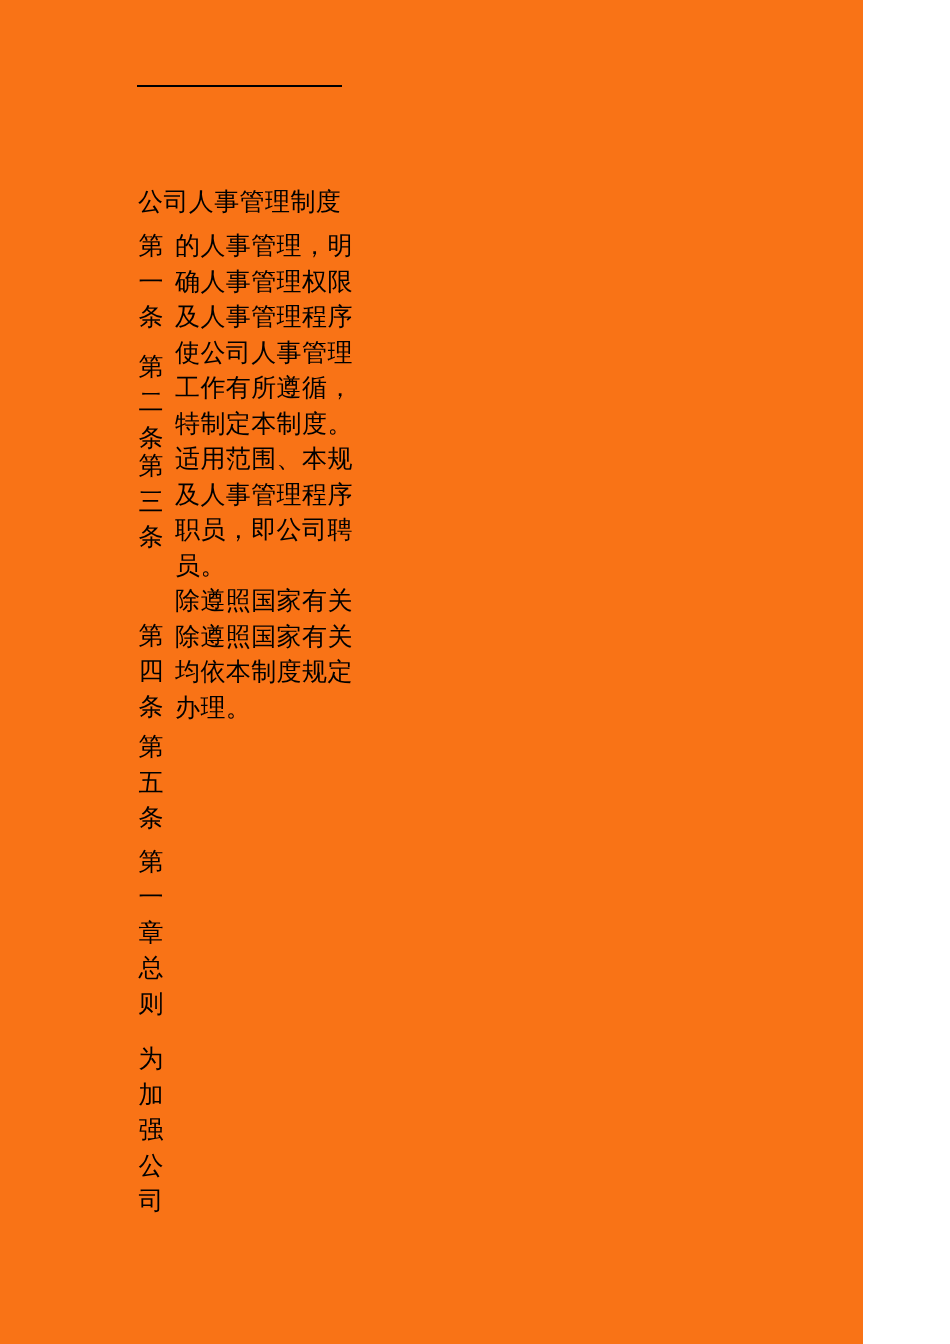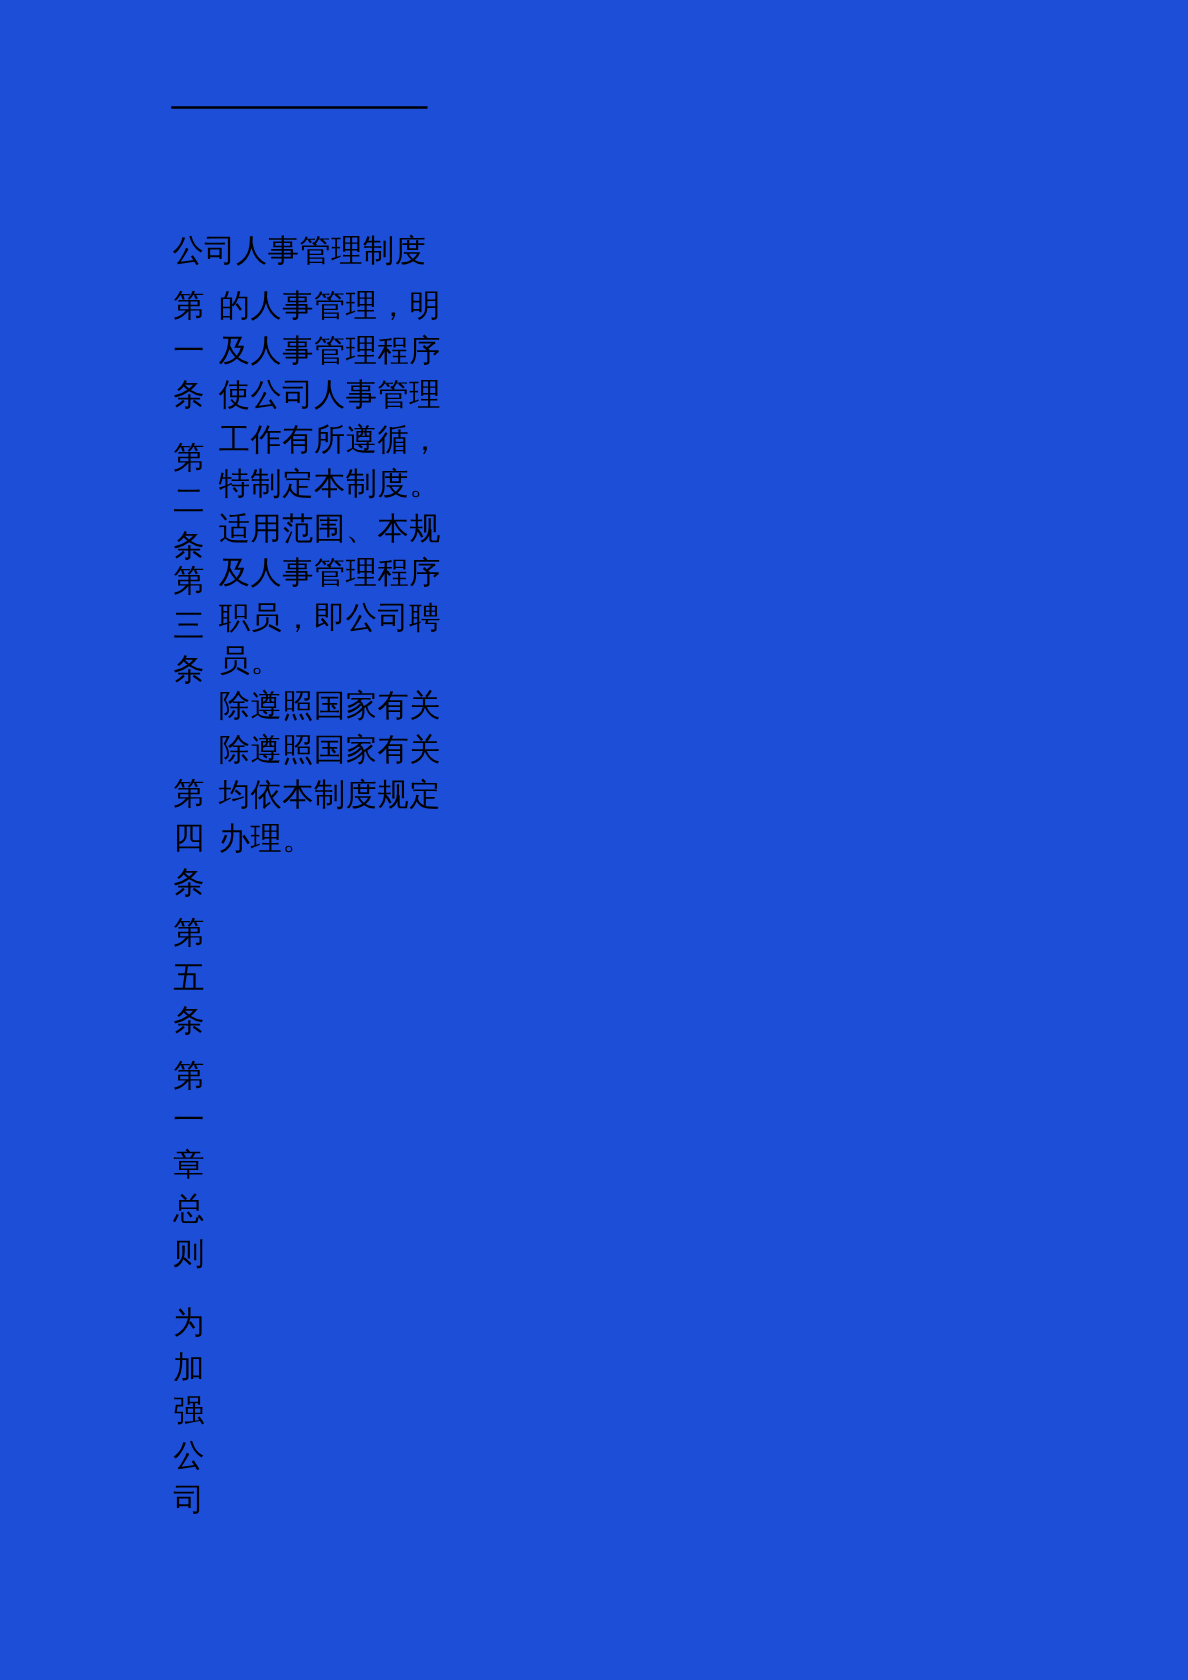--- a/index.html
+++ b/index.html
@@ -1,20 +1,20 @@
 <!DOCTYPE html>
 <html><head>
 <meta charset="utf-8">
 <style>
   html, body { margin: 0; padding: 0; background: #ffffff; }
   .page {
     position: relative;
-    width: 950px;
+    width: 863px;
     height: 1344px;
-    background: #1d4ed8;
+    background: #f97316;
     color: #000000;
     font-family: "Liberation Sans", sans-serif;
     overflow: hidden;
   }
   .rule {
     position: absolute;
     left: 137px;
     top: 85px;
     width: 205px;
     height: 2px;
@@ -107,20 +107,21 @@
       <div class="ch">加</div>
       <div class="ch">强</div>
       <div class="ch">公</div>
       <div class="ch">司</div>
     </div>
   </div>
 
   <div class="body-col">
     <div class="para">
       <div class="ln">的人事管理，明</div>
+      <div class="ln">确人事管理权限</div>
       <div class="ln">及人事管理程序</div>
     </div>
     <div class="para">
       <div class="ln">使公司人事管理</div>
       <div class="ln">工作有所遵循，</div>
       <div class="ln">特制定本制度。</div>
     </div>
     <div class="para">
       <div class="ln">适用范围、本规</div>
       <div class="ln">及人事管理程序</div>

